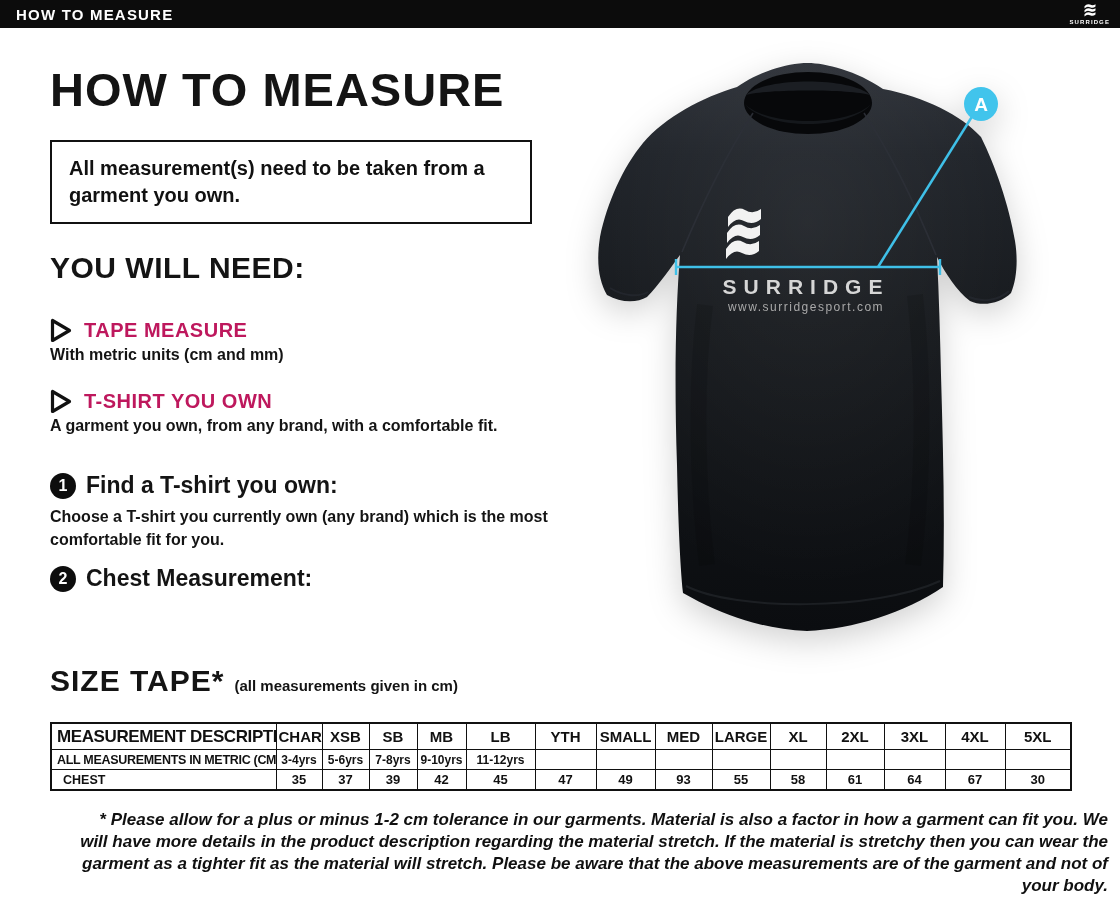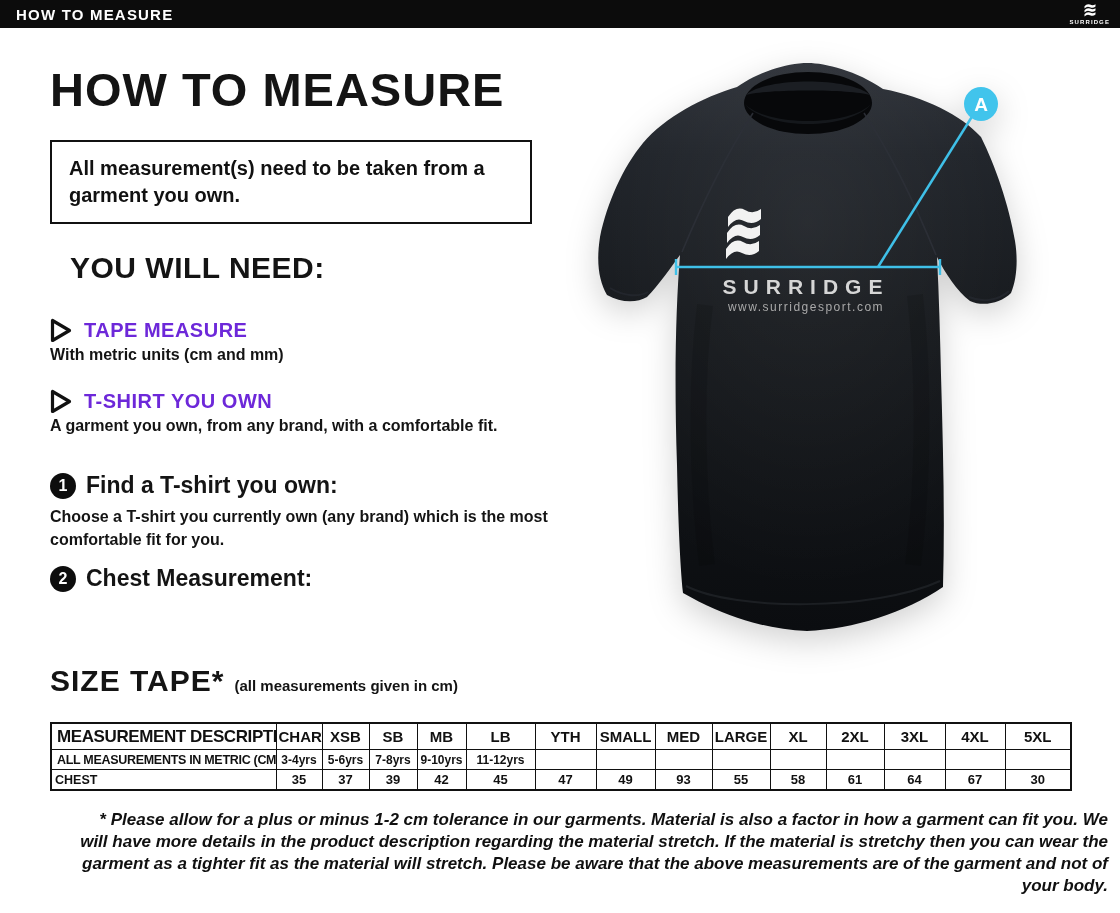--- a/index.html
+++ b/index.html
@@ -22,25 +22,25 @@
   .h1{
     position:absolute;left:50px;top:62px;font-size:47px;font-weight:bold;
     letter-spacing:1px;color:#141414;white-space:nowrap;
   }
   .notice-box{
     position:absolute;left:50px;top:140px;width:444px;border:2px solid #111;
     padding:13px 17px;background:#fff;
   }
   .notice-box p{margin:0;font-size:20px;font-weight:bold;line-height:27px;color:#111;}
   .ywn-heading{
-    position:absolute;left:50px;top:251px;font-size:30px;font-weight:bold;letter-spacing:.5px;color:#141414;margin-left:20px;
+    position:absolute;left:50px;top:251px;font-size:30px;font-weight:bold;letter-spacing:.5px;color:#141414;
   }
   .need-item{position:absolute;left:50px;}
   .need-row{display:flex;align-items:center;gap:12px;}
-  .need-title{font-size:20px;font-weight:bold;letter-spacing:.5px;color:#6d28d9;}
+  .need-title{font-size:20px;font-weight:bold;letter-spacing:.5px;color:#be185d;}
   .need-desc{margin-top:3px;font-size:16px;font-weight:bold;color:#141414;}
   .tri{width:22px;height:25px;flex:0 0 auto;}
   .step{position:absolute;left:50px;}
   .step-row{display:flex;align-items:center;gap:10px;}
   .badge{
     width:26px;height:26px;border-radius:50%;background:#0d0d0d;color:#fff;
     display:flex;align-items:center;justify-content:center;
     font-size:16px;font-weight:bold;flex:0 0 auto;
   }
   .step-title{font-size:23px;font-weight:bold;color:#141414;}
@@ -56,21 +56,21 @@
   table.size-chart th,table.size-chart td{
     border:1.5px solid #111;text-align:center;vertical-align:middle;
     padding:0 2px;overflow:hidden;white-space:nowrap;color:#111;
   }
   table.size-chart{border:2px solid #111;}
   table.size-chart tr.hdr th{height:25px;font-size:15px;font-weight:bold;}
   table.size-chart tr.hdr th:first-child{font-size:17px;letter-spacing:-0.4px;text-align:left;padding-left:5px;}
   table.size-chart tr.sub td{height:19px;font-size:12px;font-weight:bold;}
   table.size-chart tr.sub td:first-child{font-size:12.5px;letter-spacing:-0.3px;text-align:left;padding-left:5px;}
   table.size-chart tr.dat td{height:19px;font-size:13px;font-weight:bold;}
-  table.size-chart tr.dat td:first-child{font-size:12.5px;text-align:left;padding-left:3px;font-weight:bold;}
+  table.size-chart tr.dat td:first-child{font-size:12.5px;text-align:left;padding-left:11px;font-weight:bold;}
   
   .disclaimer{
     position:absolute;left:68px;top:809px;width:1040px;
     font-size:17px;font-weight:bold;font-style:italic;line-height:22px;color:#101010;text-align:right;
   }
   
   .shirt-svg{position:absolute;left:585px;top:45px;filter:drop-shadow(0 10px 16px rgba(0,0,0,.18));}
 </style>
 </head>
 <body>

